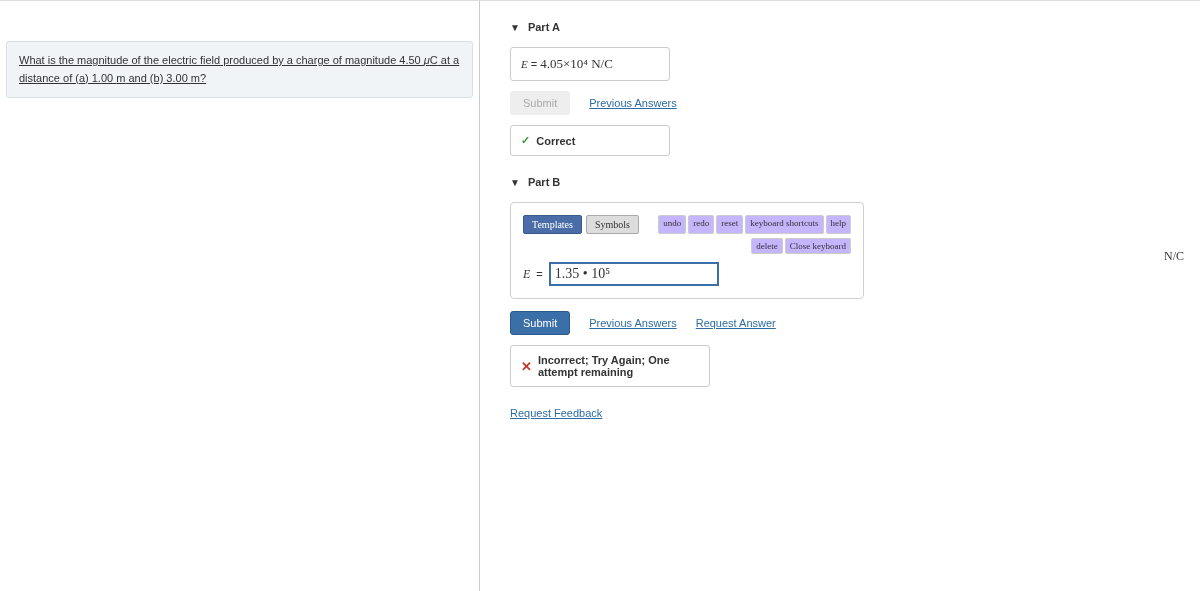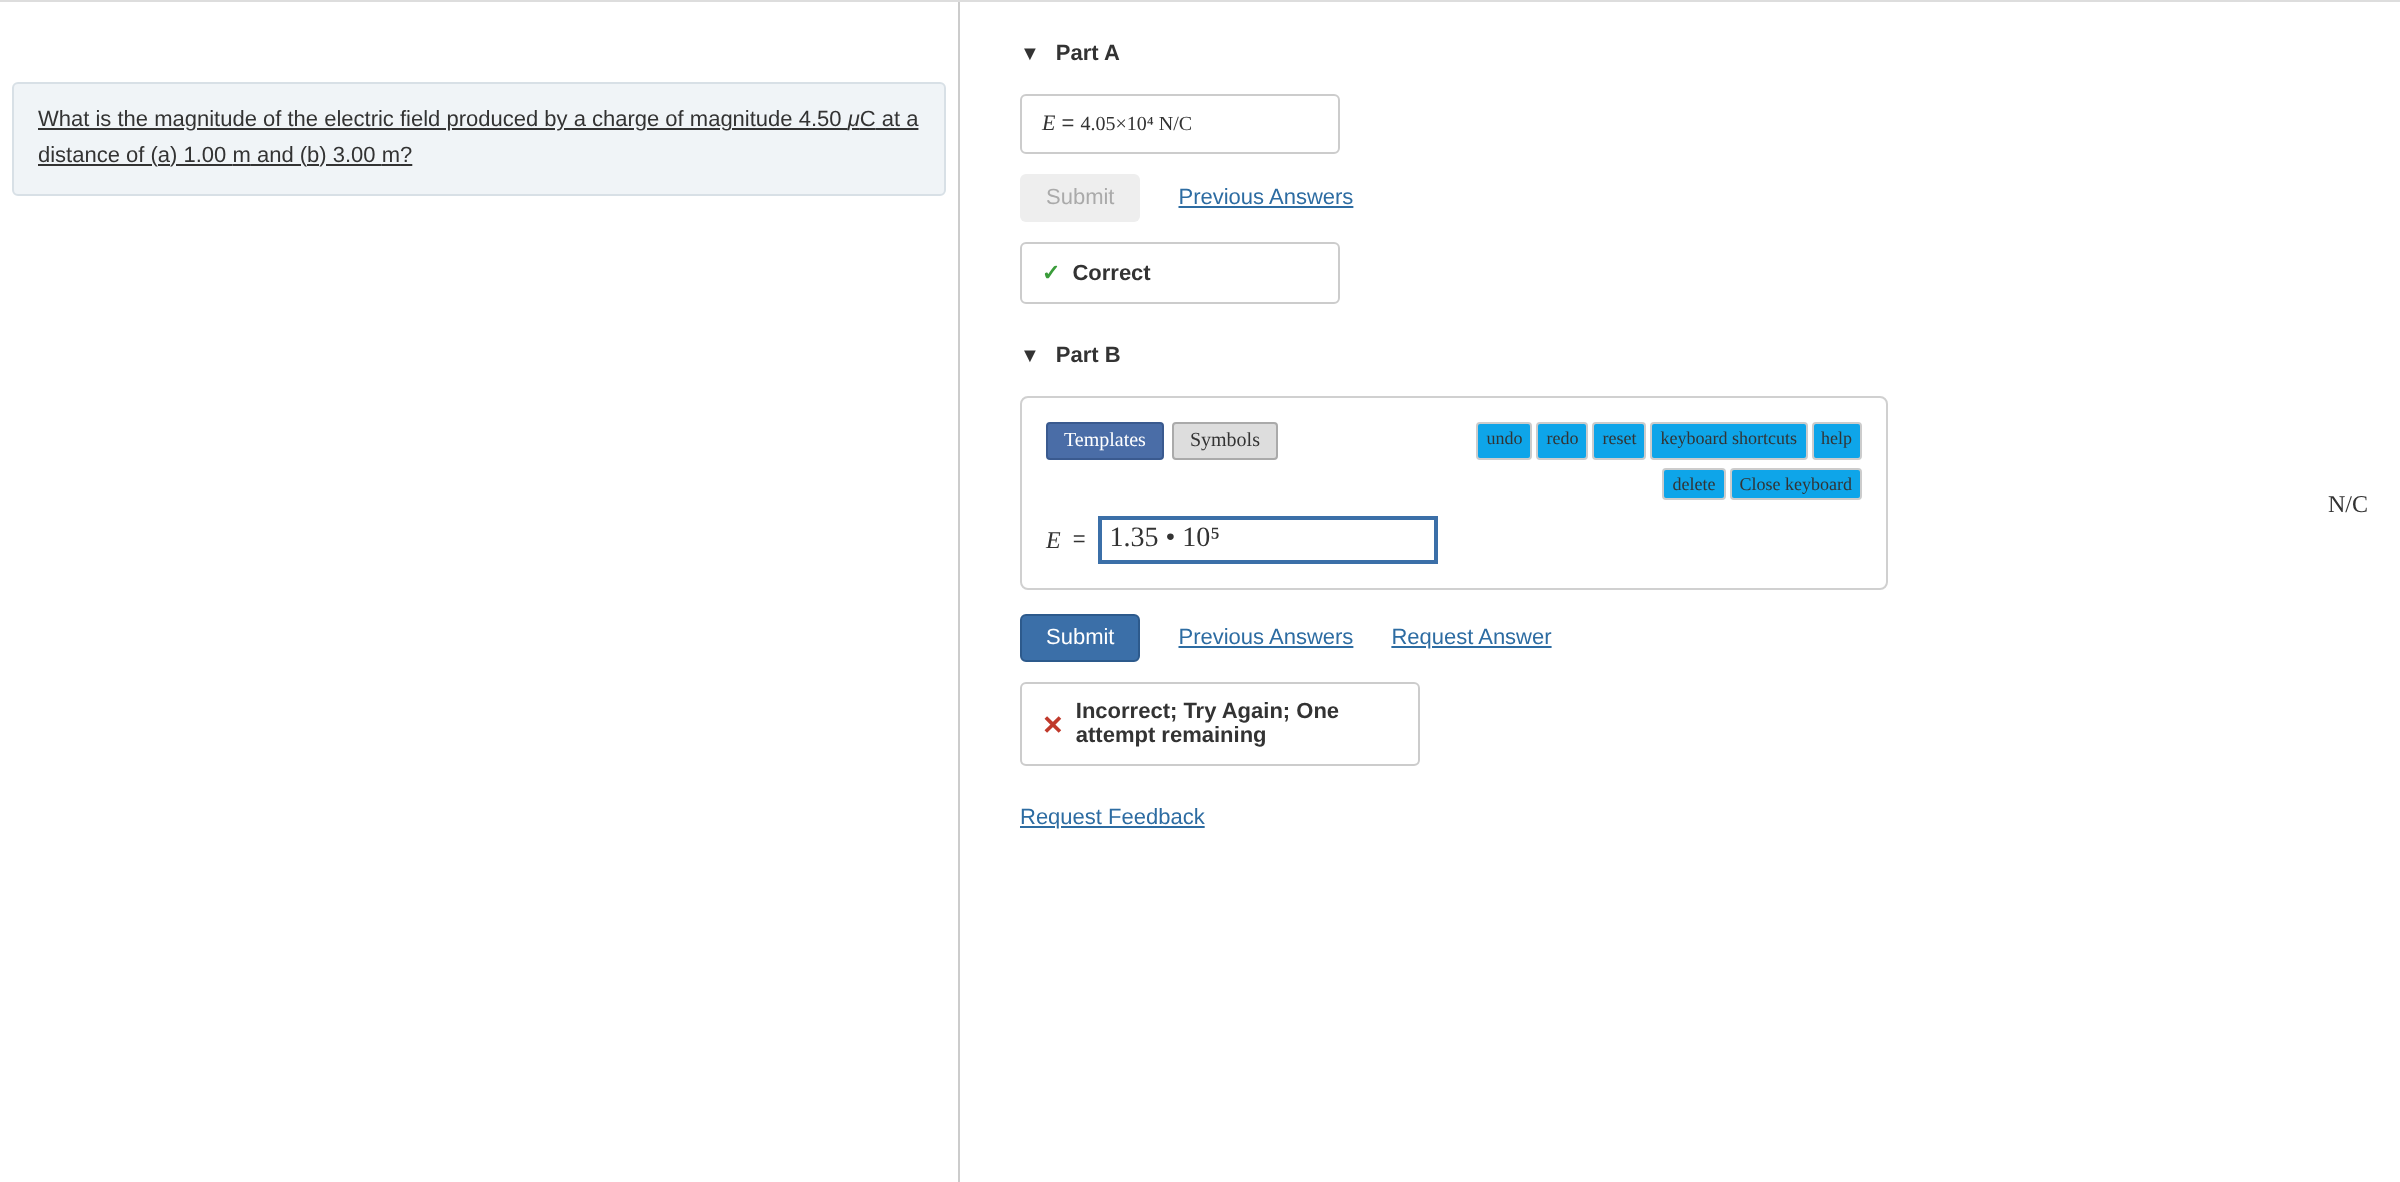--- a/index.html
+++ b/index.html
@@ -7,36 +7,36 @@
 .container { display: flex; width: 1200px; height: 591px; border-top: 1px solid #ddd; }
 .left-panel { width: 480px; padding: 0; border-right: 1px solid #ccc; text-decoration: underline; }
 .question-box { background: #f0f4f7; border: 1px solid #d8e0e6; border-radius: 3px; padding: 10px 12px; margin: 12px 6px 0 6px; line-height: 1.6; }
 .question-box .italic { font-style: italic; }
 .right-panel { flex: 1; padding: 20px 8px 8px 30px; }
 .part { margin-bottom: 20px; }
 .part-header { display: flex; align-items: center; font-weight: bold; font-size: 11px; margin-bottom: 14px; cursor: pointer; }
 .part-header .chev { margin-right: 8px; font-size: 10px; }
 .answer-display { border: 1px solid #ccc; border-radius: 3px; padding: 8px 10px; width: 160px; margin-bottom: 10px; }
 .answer-display .eq { font-family: 'Times New Roman', serif; font-style: italic; }
-.answer-display .val { font-family: 'Times New Roman', serif; font-size: 10px; }
+.answer-display .val { font-family: 'Times New Roman', serif; font-size: 13px; }
 .actions { display: flex; align-items: center; gap: 19px; margin-bottom: 10px; }
 .btn { padding: 5px 12px; border-radius: 3px; font-size: 11px; cursor: pointer; border: 1px solid transparent; }
 .btn-submit-disabled { background: #eee; color: #aaa; cursor: not-allowed; }
 .btn-submit { background: #3b6fa8; color: #fff; border: 1px solid #2d5a8c; }
 .link { color: #2d6ca2; text-decoration: underline; font-size: 11px; cursor: pointer; }
 .status-box { border: 1px solid #ccc; border-radius: 3px; padding: 8px 10px; width: 160px; display: flex; align-items: center; gap: 6px; }
 .status-box.incorrect { width: 200px; }
 .check { color: #3a9c3a; font-weight: bold; }
 .cross { color: #c0392b; font-weight: bold; font-size: 13px; }
-.editor-wrapper { border: 1px solid #d0d0d0; border-radius: 4px; padding: 12px; width: 434px; margin-bottom: 12px; position: relative; background: #fff; }
+.editor-wrapper { border: 1px solid #d0d0d0; border-radius: 4px; padding: 12px; width: 354px; margin-bottom: 12px; position: relative; background: #fff; }
 .toolbar-row { display: flex; gap: 4px; margin-bottom: 4px; flex-wrap: wrap; }
 .tab { background: #ddd; padding: 3px 8px; font-size: 10px; border: 1px solid #aaa; border-radius: 2px; cursor: pointer; font-family: 'Times New Roman', serif; }
 .tab.active { background: #4a6da7; color: #fff; border-color: #3a5a8f; }
 .toolbar-right { display: flex; gap: 2px; margin-left: auto; }
-.tbtn { background: #0ea5e9; border: 1px solid #ccc; padding: 2px 4px; font-size: 9px; cursor: pointer; border-radius: 2px; font-family: 'Times New Roman', serif; white-space: nowrap; }
+.tbtn { background: #c4b5fd; border: 1px solid #ccc; padding: 2px 4px; font-size: 9px; cursor: pointer; border-radius: 2px; font-family: 'Times New Roman', serif; white-space: nowrap; }
 .tool-row { display: flex; gap: 2px; flex-wrap: wrap; }
 .tool-row .tbtn { flex-shrink: 0; }
 .close-row { display: flex; gap: 2px; justify-content: flex-end; margin-top: 4px; }
 .input-row { display: flex; align-items: center; gap: 6px; margin-top: 8px; }
 .input-row .eq { font-family: 'Times New Roman', serif; font-style: italic; font-size: 12px; }
 .math-input { border: 2px solid #3b6fa8; padding: 4px 4px; width: 170px; height: 24px; font-family: 'Times New Roman', serif; font-size: 14px; display: flex; align-items: center; }
 .unit { font-family: 'Times New Roman', serif; font-size: 12px; margin-left: auto; padding-right: 8px; }
 .full-row { display: flex; align-items: center; }
 .provide-feedback { margin-top: 18px; }
 .divider-top { height: 28px; border-bottom: none; }

